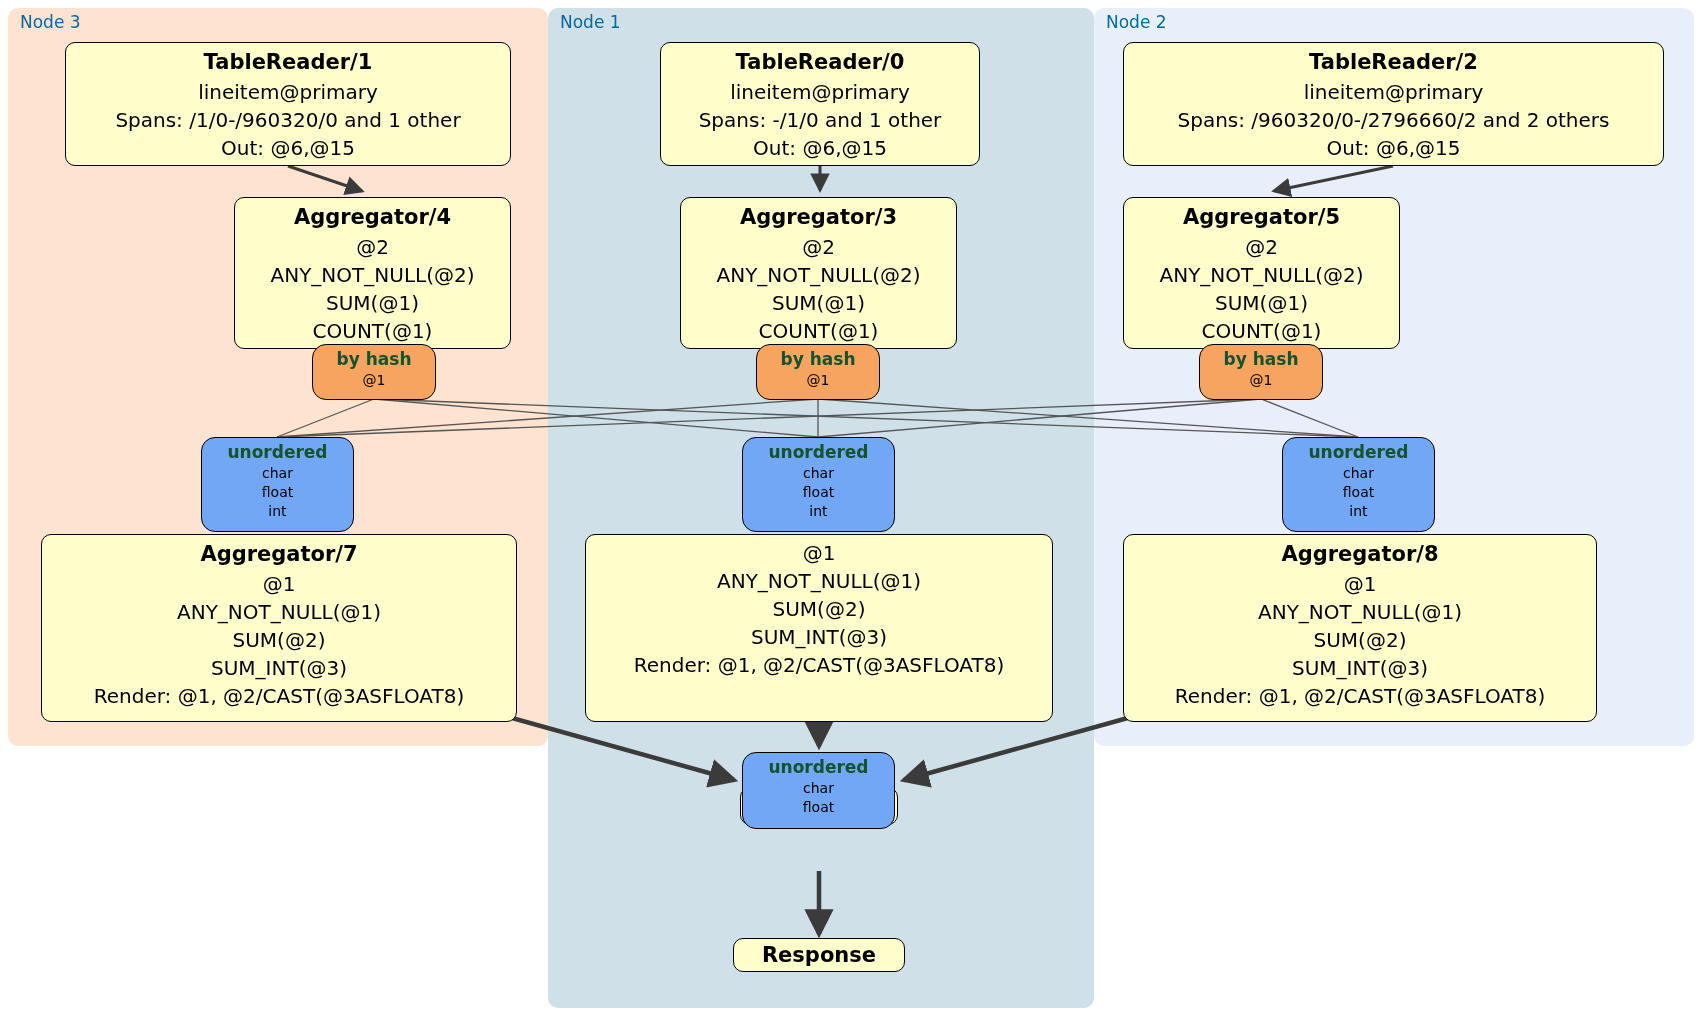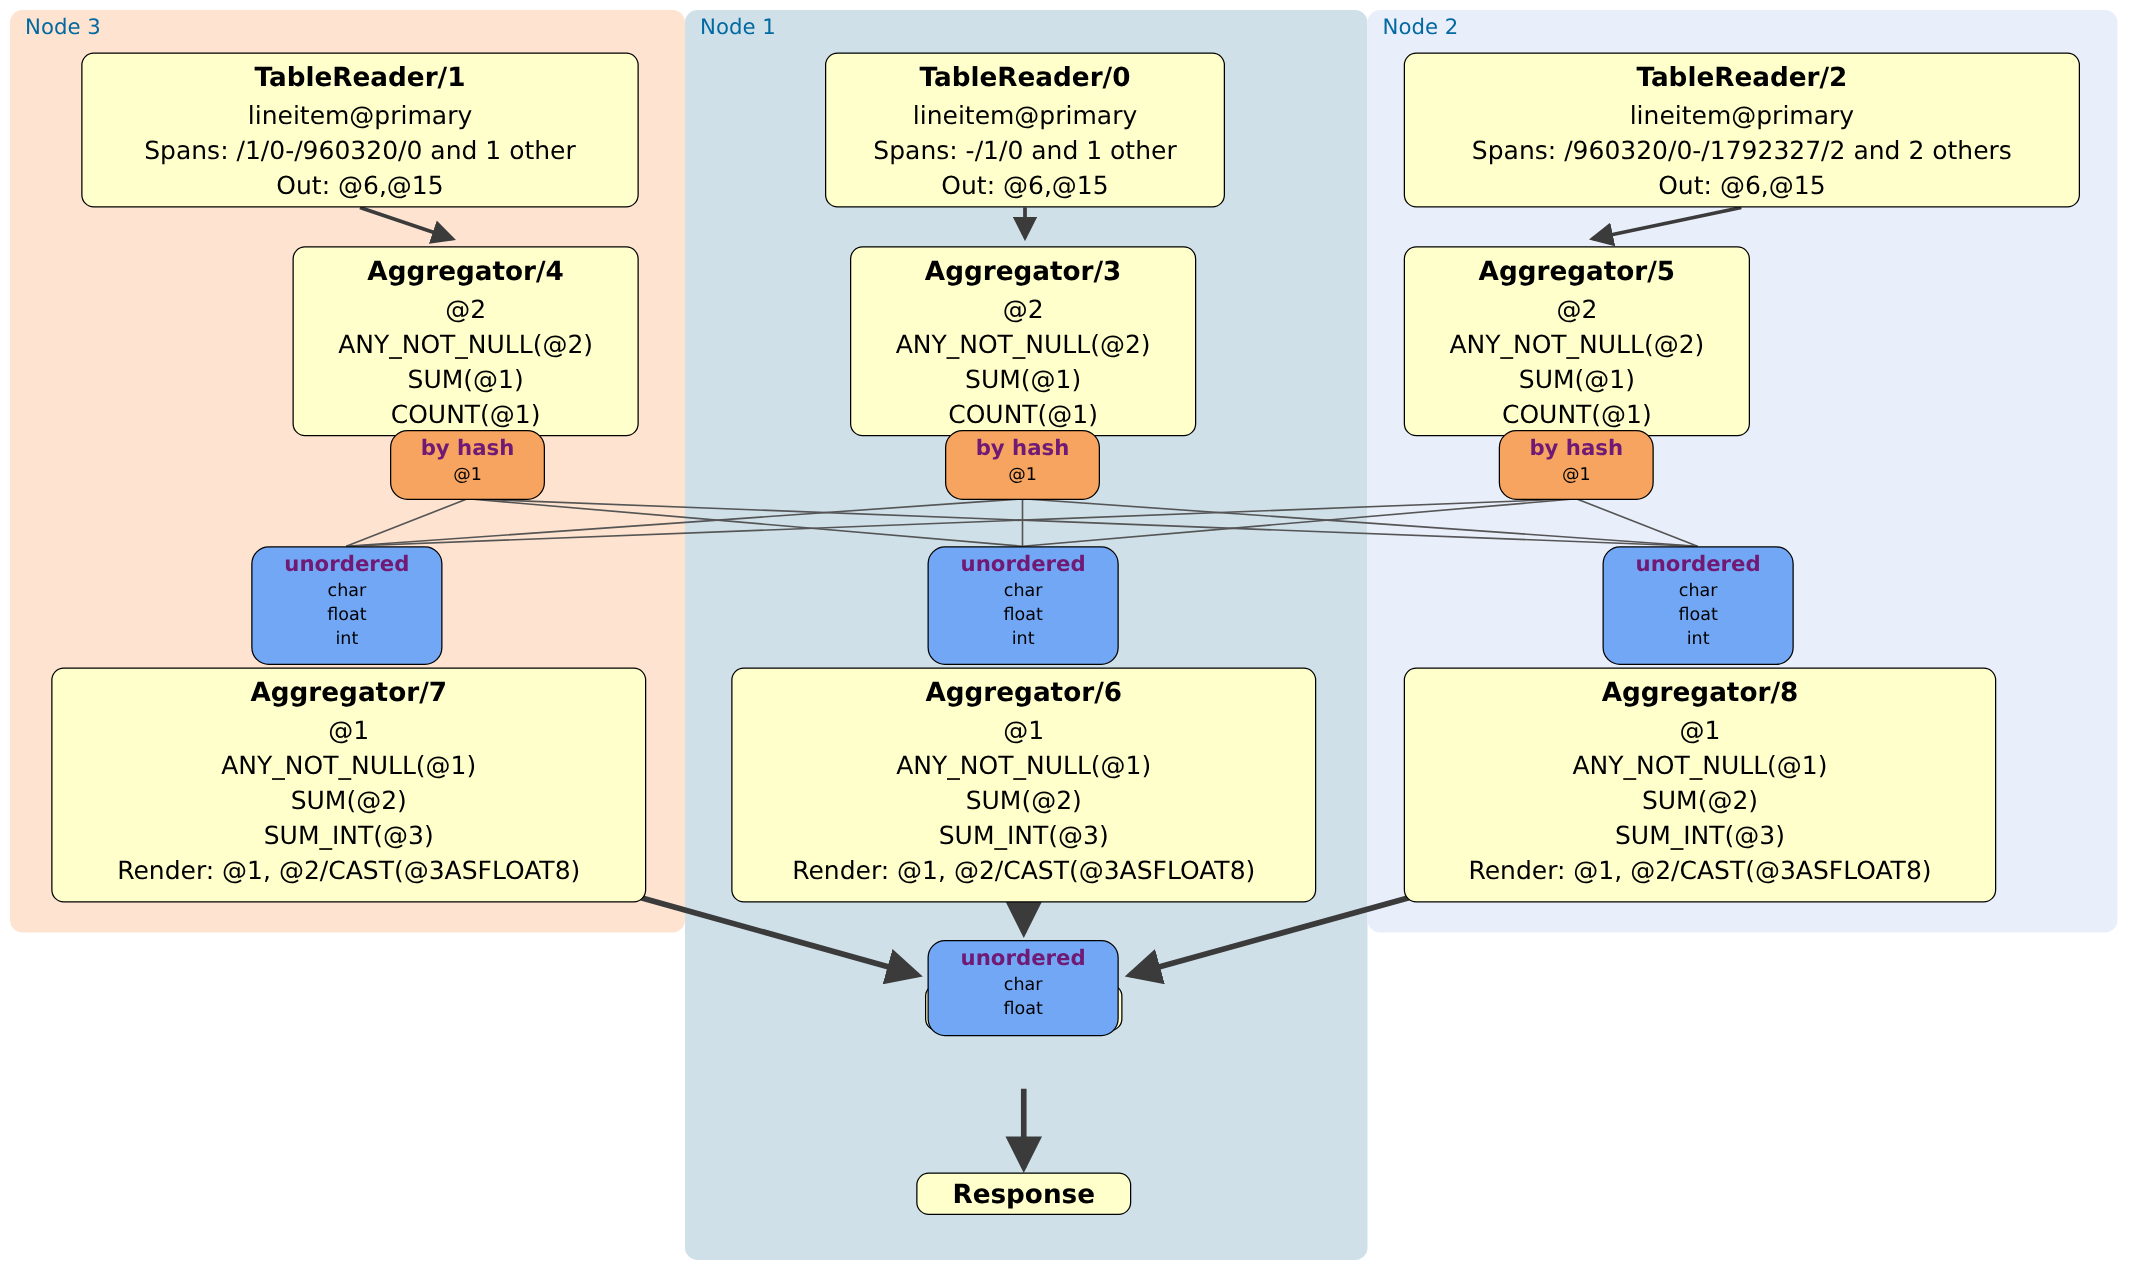--- a/index.html
+++ b/index.html
@@ -14,21 +14,21 @@
 
   svg.edges { position:absolute; left:0; top:0; z-index:1; }
 
   .planbox { position:absolute; z-index:2; background:#ffffcc; border:1.6px solid #000;
              border-radius:10px; text-align:center; box-sizing:border-box; padding:4px 18px; }
   .planbox .title { font-weight:bold; font-size:21px; line-height:31px; color:#000; }
   .planbox .line  { font-size:20px; line-height:28px; color:#000; white-space:nowrap; }
 
   .badge { position:absolute; z-index:3; border:1.6px solid #000; border-radius:14px;
            text-align:center; box-sizing:border-box; padding:3px 6px; }
-  .badge .title { font-weight:bold; font-size:17px; line-height:23px; color:#701a75; }
+  .badge .title { font-weight:bold; font-size:17px; line-height:23px; color:#14532d; }
   .badge .line  { font-size:14px; line-height:19px; color:#000; }
   .badge.hash { background:#f6a45f; }
   .badge.unordered { background:#71a7f5; }
 
   .smallbox { padding:1px 6px; }
 </style>
 </head>
 <body>
 
 <div id="canvas">
@@ -79,21 +79,21 @@
   <div class="planbox" style="left:660px;top:42px;width:320px;height:124px">
     <div class="title">TableReader/0</div>
     <div class="line">lineitem@primary</div>
     <div class="line">Spans: -/1/0 and 1 other</div>
     <div class="line">Out: @6,@15</div>
   </div>
 
   <div class="planbox" style="left:1123px;top:42px;width:541px;height:124px">
     <div class="title">TableReader/2</div>
     <div class="line">lineitem@primary</div>
-    <div class="line">Spans: /960320/0-/1792327/2 and 2 others</div>
+    <div class="line">Spans: /960320/0-/2796660/2 and 2 others</div>
     <div class="line">Out: @6,@15</div>
   </div>
 
   <div class="planbox" style="left:234px;top:197px;width:277px;height:152px">
     <div class="title">Aggregator/4</div>
     <div class="line">@2</div>
     <div class="line">ANY_NOT_NULL(@2)</div>
     <div class="line">SUM(@1)</div>
     <div class="line">COUNT(@1)</div>
   </div>
@@ -149,21 +149,20 @@
   <div class="planbox" style="left:41px;top:534px;width:476px;height:188px">
     <div class="title">Aggregator/7</div>
     <div class="line">@1</div>
     <div class="line">ANY_NOT_NULL(@1)</div>
     <div class="line">SUM(@2)</div>
     <div class="line">SUM_INT(@3)</div>
     <div class="line">Render: @1, @2/CAST(@3ASFLOAT8)</div>
   </div>
 
   <div class="planbox" style="left:585px;top:534px;width:468px;height:188px">
-    <div class="title">Aggregator/6</div>
     <div class="line">@1</div>
     <div class="line">ANY_NOT_NULL(@1)</div>
     <div class="line">SUM(@2)</div>
     <div class="line">SUM_INT(@3)</div>
     <div class="line">Render: @1, @2/CAST(@3ASFLOAT8)</div>
   </div>
 
   <div class="planbox" style="left:1123px;top:534px;width:474px;height:188px">
     <div class="title">Aggregator/8</div>
     <div class="line">@1</div>

